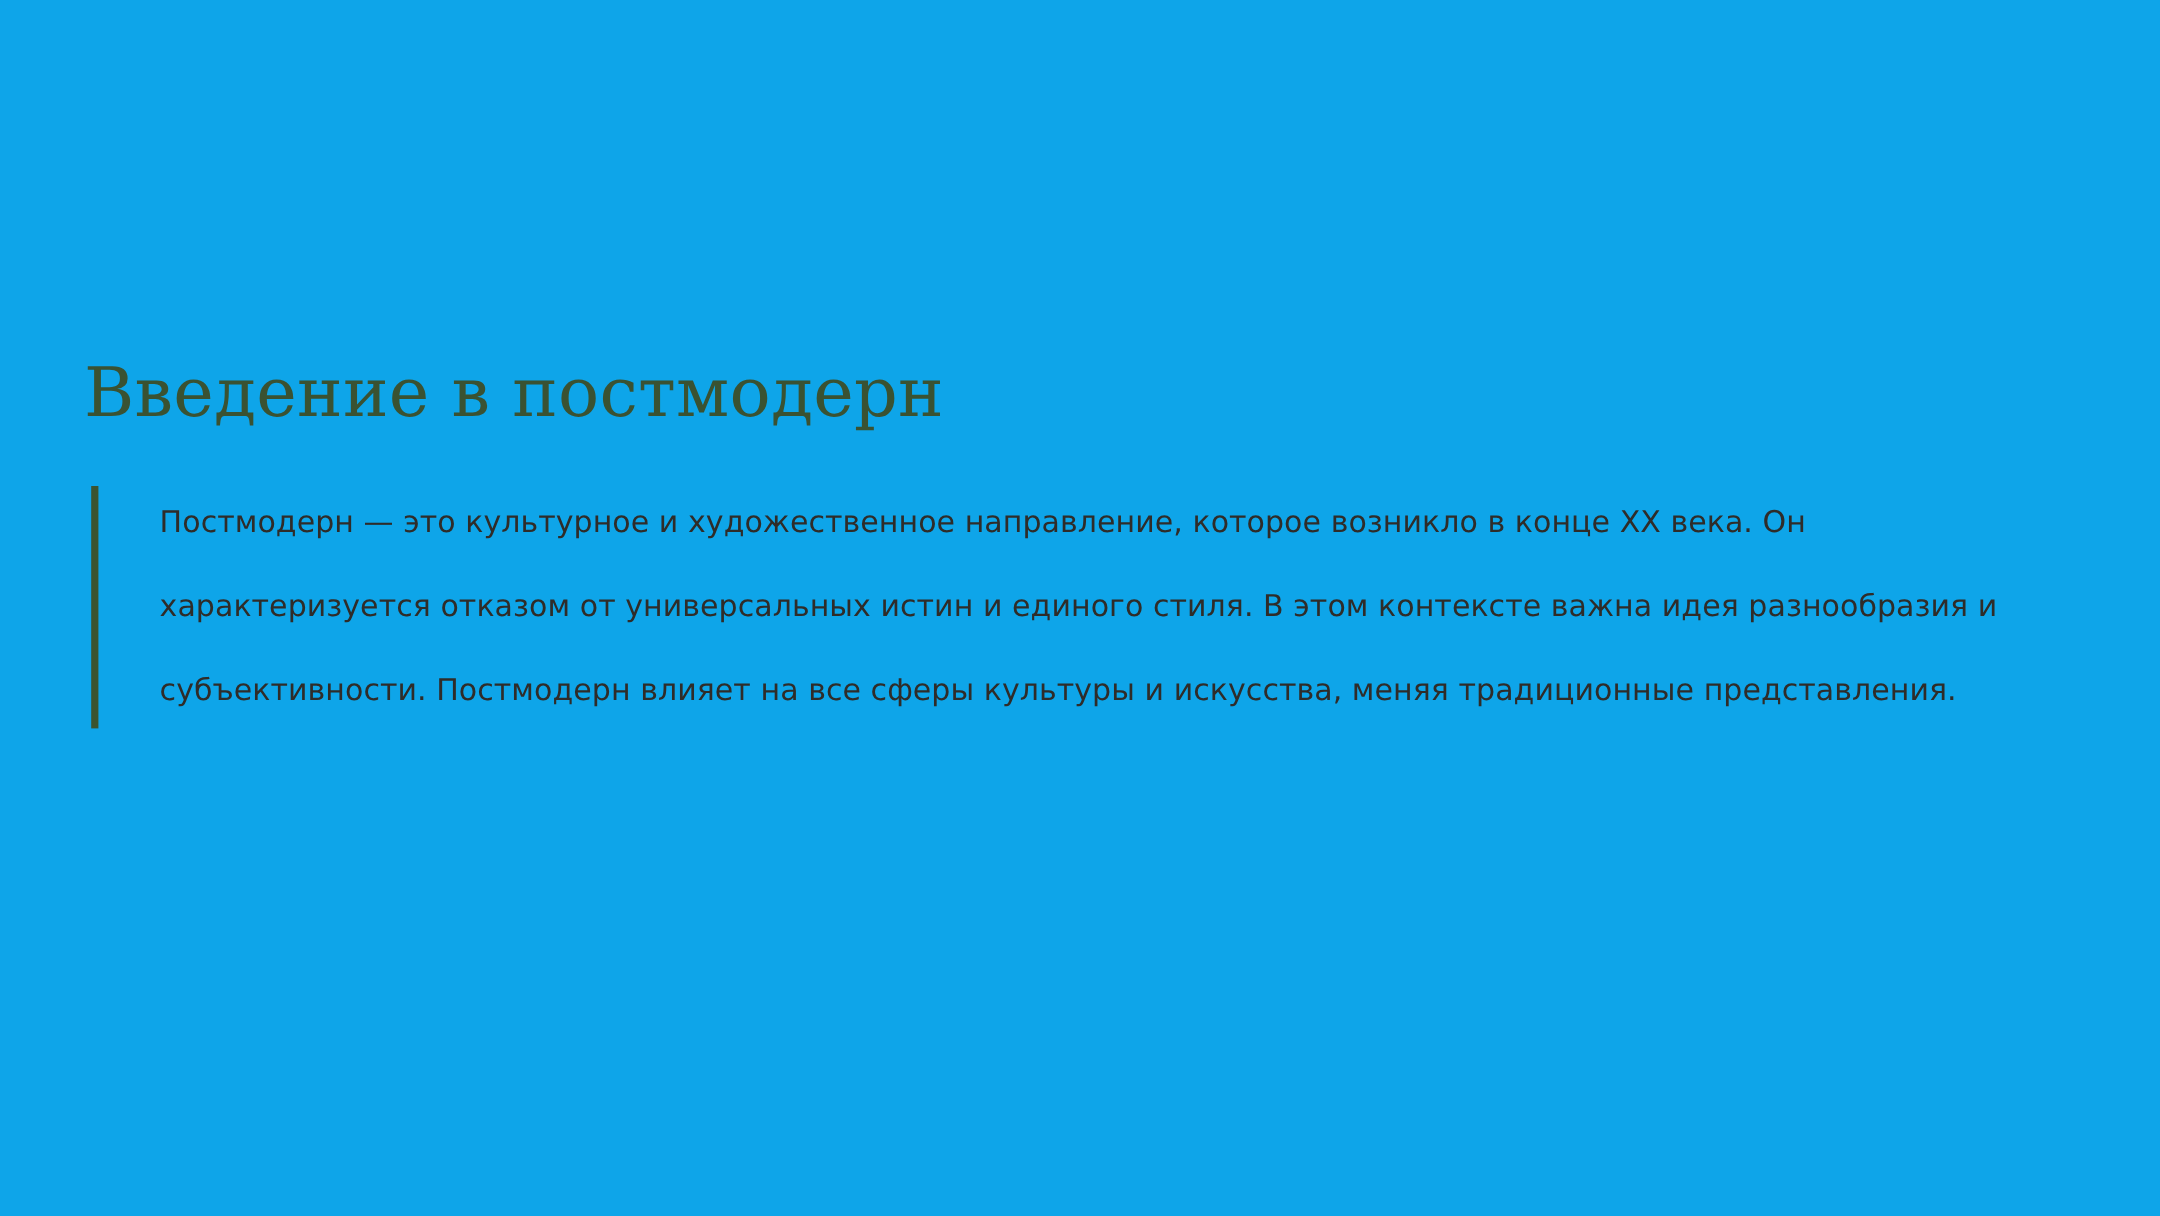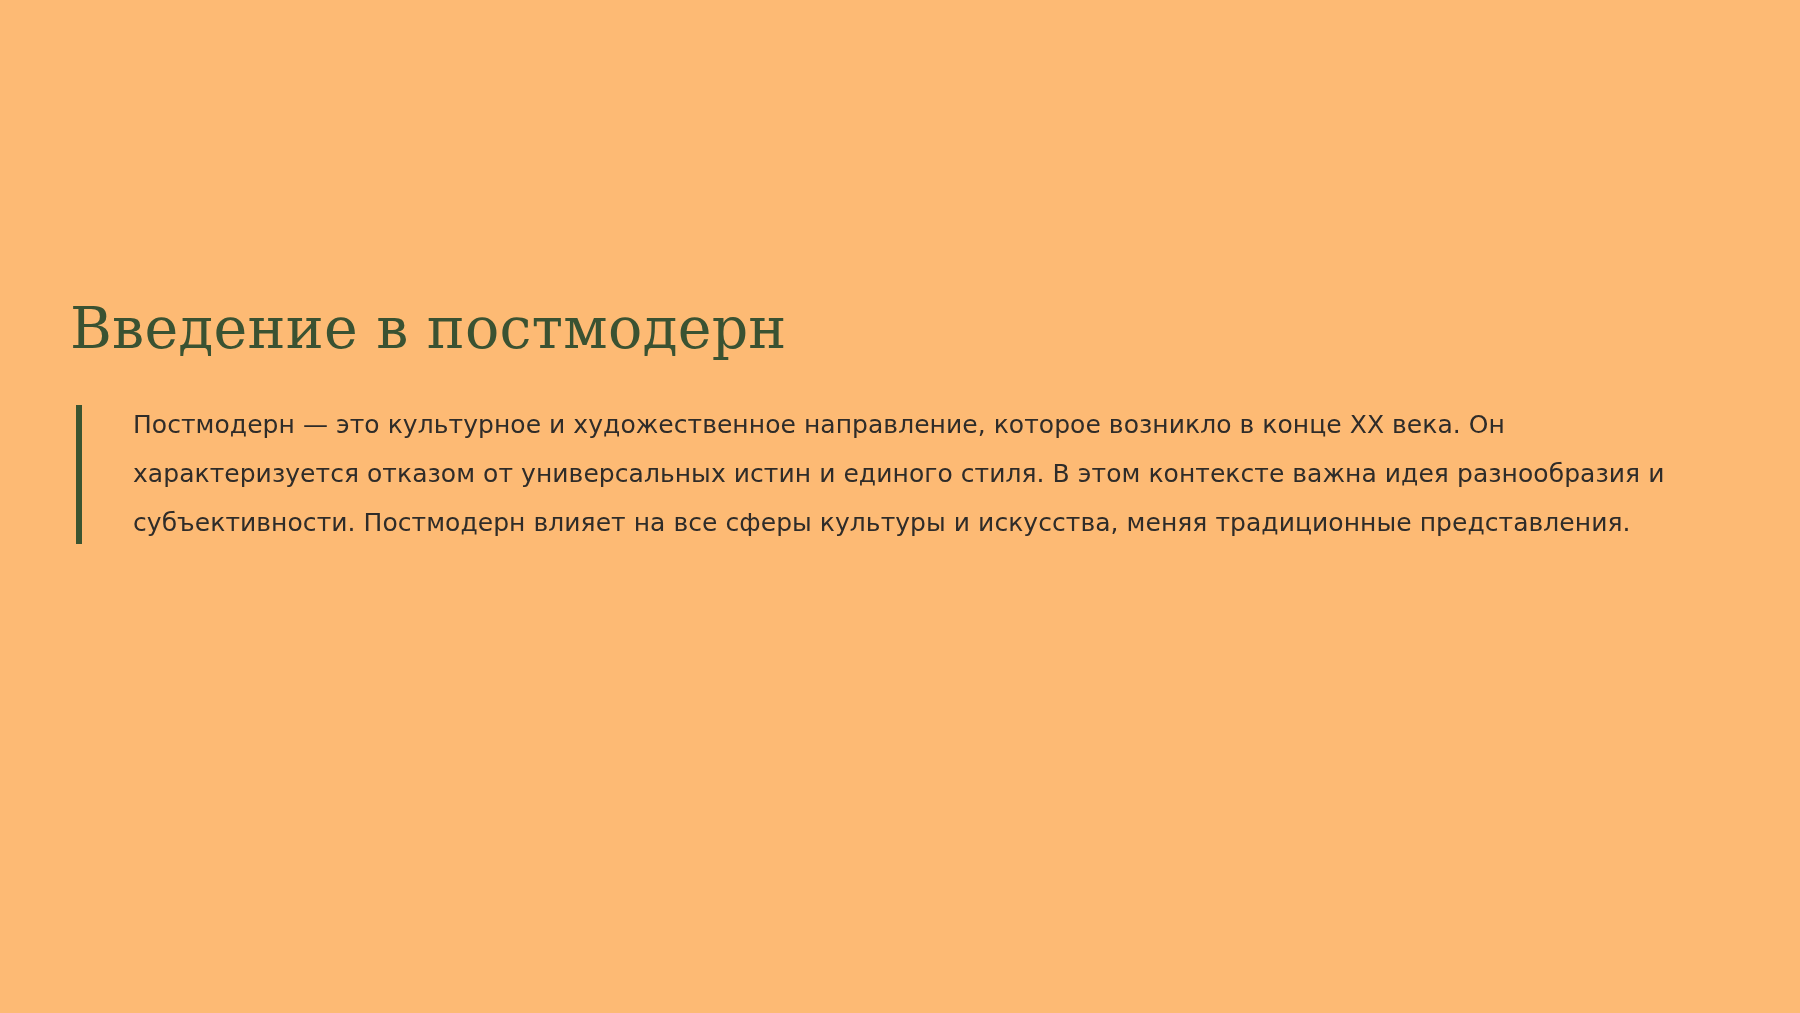--- a/index.html
+++ b/index.html
@@ -12,21 +12,21 @@
     height: 1013px;
     background: #FDF4E6;
     font-family: "Liberation Sans", sans-serif;
     overflow: hidden;
     position: relative;
   }
 
   .slide {
     position: absolute;
     inset: 0;
-    background: #fdba74;
+    background: #0ea5e9;
   }
 
   .slide-inner {
     position: absolute;
     left: 70px;
     top: 295px;
     right: 70px;
   }
 
   .slide-title {
@@ -53,21 +53,21 @@
     bottom: 3px;
     width: 6px;
     background: #3B5430;
     border-radius: 0;
   }
 
   .quote-text {
     margin: 0;
     font-family: "DejaVu Sans", "Liberation Sans", sans-serif;
     font-size: 25px;
-    line-height: 49px;
+    line-height: 70px;
     color: #2F2C29;
     font-weight: 400;
     letter-spacing: 0.05px;
     text-align: left;
     max-width: 1590px;
   }
 </style>
 </head>
 <body>
 

